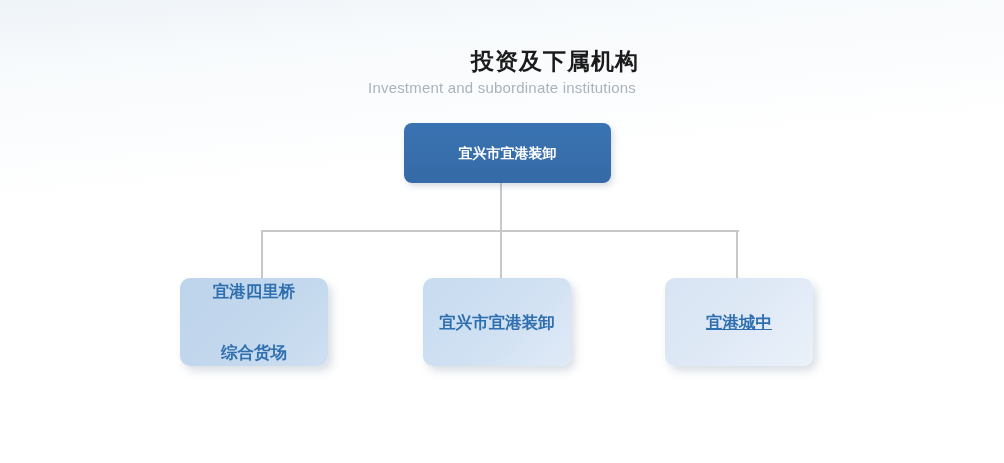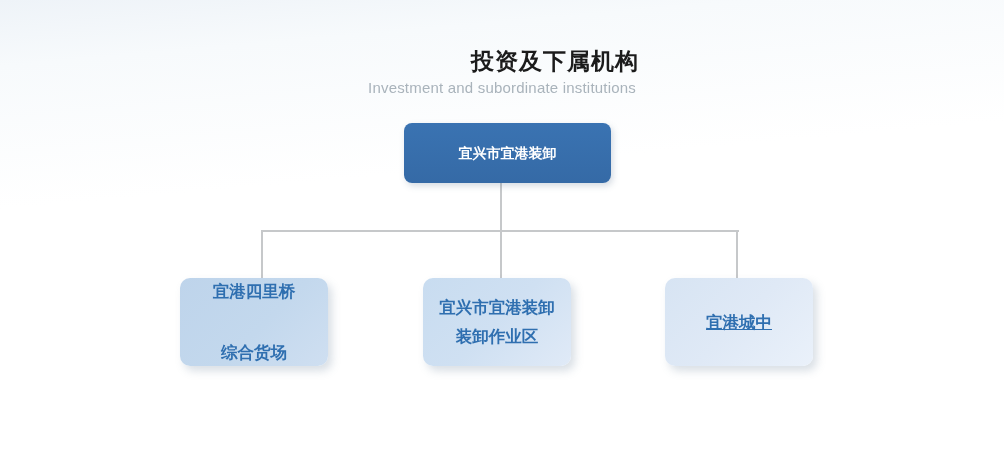--- a/index.html
+++ b/index.html
@@ -98,20 +98,19 @@
     <div>宜兴市宜港装卸</div>
   </div>
 
   <div class="box child-box child-1">
     <div>宜港四里桥</div>
     <div>综合货场</div>
   </div>
 
   <div class="box child-box child-2">
     <div>宜兴市宜港装卸</div>
-    <div>装卸作业区</div>
   </div>
 
   <div class="box child-box child-3">
     <div>宜港城中</div>
   </div>
 
 </div>
 
 </body></html>

